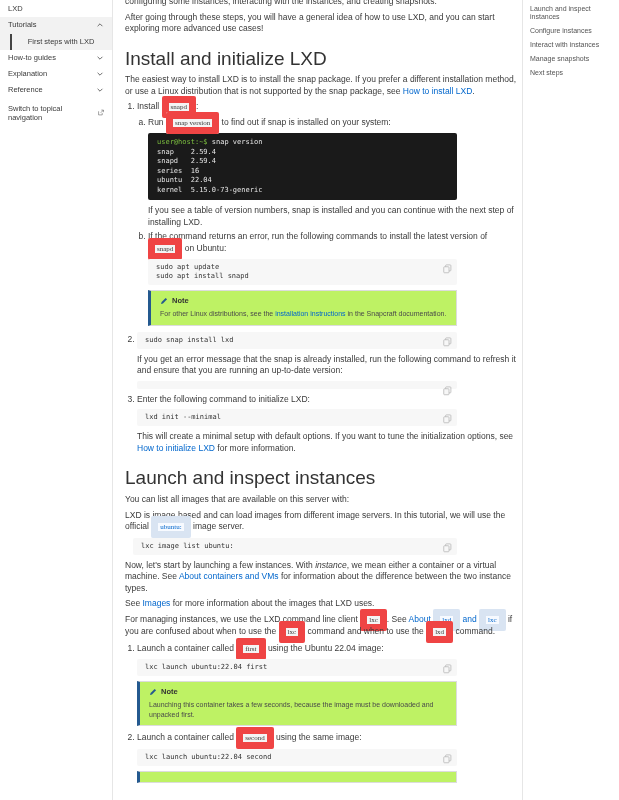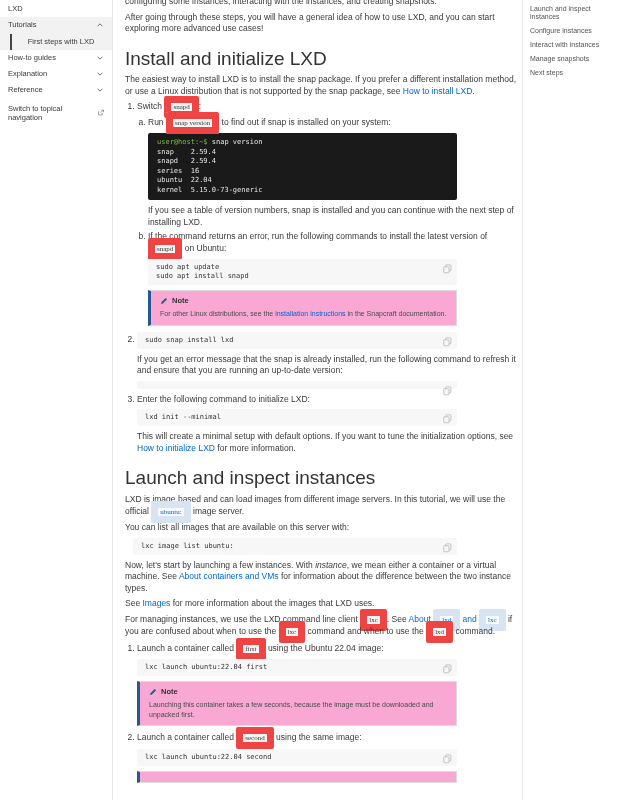--- a/index.html
+++ b/index.html
@@ -45,21 +45,21 @@
   .codeblock.indented { margin-left:8px; }
   .codeline { white-space:pre; }
   .copy-btn { position:absolute; top:3px; right:5px; background:none; border:none; cursor:pointer; padding:0; }
 
   .terminal { background:#1a1a1a; border-radius:2px; margin:4px 60px 5px 0; padding:5px 9px;
     font-family:"DejaVu Sans Mono","Liberation Mono",monospace; font-size:7px;
     line-height:9.5px; color:#e6e6e6; }
   .t-line { white-space:pre; }
   .prompt { color:#7cbf3f; }
 
-  .note { background:#f9a8d4; border:1px solid #dcdcdc; border-left:3px solid #24598f;
+  .note { background:#bef264; border:1px solid #dcdcdc; border-left:3px solid #24598f;
     margin:5px 60px 6px 0; padding:4px 9px 6px; }
   .note-title { display:flex; align-items:center; gap:4px; font-size:7.5px; font-weight:bold;
     color:#333; margin:1px 0 4px; }
   .note-text { font-size:7px; line-height:9.5px; margin:0; color:#4a4a4a; }
 </style>
 </head>
 <body>
 
 <div class="page">
 
@@ -104,21 +104,21 @@
 
   <main class="main">
     <p class="partial">configuring some instances, interacting with the instances, and creating snapshots.</p>
     <p>After going through these steps, you will have a general idea of how to use LXD, and you can start exploring more advanced use cases!</p>
 
     <h2>Install and initialize LXD</h2>
     <p><span>The easiest way to install LXD is to install the snap package. If you prefer a different installation method, or use a Linux distribution that is not supported by the snap package, see </span><a class="lnk">How to install LXD</a><span>.</span></p>
 
     <ol class="steps">
       <li>
-        <p><span>Switch </span><code class="inline">snapd</code><span>:</span></p>
+        <p><span>Install </span><code class="inline">snapd</code><span>:</span></p>
         <ol class="alpha">
           <li>
             <p><span>Run </span><code class="inline">snap version</code><span> to find out if snap is installed on your system:</span></p>
             <div class="terminal">
               <div class="t-line"><span class="prompt">user@host:~$</span><span> snap version</span></div>
               <div class="t-line">snap    2.59.4</div>
               <div class="t-line">snapd   2.59.4</div>
               <div class="t-line">series  16</div>
               <div class="t-line">ubuntu  22.04</div>
               <div class="t-line">kernel  5.15.0-73-generic</div>
@@ -170,22 +170,22 @@
           <button class="copy-btn"><svg width="9" height="10" viewBox="0 0 12 13">
                 <rect x="3.5" y="1" width="7" height="8" rx="1" fill="none" stroke="#b3b3b3"></rect>
                 <rect x="1" y="3.5" width="7" height="8" rx="1" fill="#f7f7f7" stroke="#b3b3b3"></rect>
               </svg></button>
         </div>
         <p><span>This will create a minimal setup with default options. If you want to tune the initialization options, see </span><a class="lnk">How to initialize LXD</a><span> for more information.</span></p>
       </li>
     </ol>
 
     <h2>Launch and inspect instances</h2>
+    <p>You can list all images that are available on this server with:</p>
     <p><span>LXD is image based and can load images from different image servers. In this tutorial, we will use the official </span><code class="inline code-link">ubuntu:</code><span> image server.</span></p>
-    <p>You can list all images that are available on this server with:</p>
     <div class="codeblock indented">
       <div class="codeline">lxc image list ubuntu:</div>
       <button class="copy-btn"><svg width="9" height="10" viewBox="0 0 12 13">
             <rect x="3.5" y="1" width="7" height="8" rx="1" fill="none" stroke="#b3b3b3"></rect>
             <rect x="1" y="3.5" width="7" height="8" rx="1" fill="#f7f7f7" stroke="#b3b3b3"></rect>
           </svg></button>
     </div>
     <p><span>Now, let's start by launching a few instances. With </span><em>instance</em><span>, we mean either a container or a virtual machine. See </span><a class="lnk">About containers and VMs</a><span> for information about the difference between the two instance types.</span></p>
     <p><span>See </span><a class="lnk">Images</a><span> for more information about the images that LXD uses.</span></p>
     <p><span>For managing instances, we use the LXD command line client </span><code class="inline">lxc</code><span>. See </span><a class="lnk"><span>About </span><code class="inline code-link">lxd</code><span> and </span><code class="inline code-link">lxc</code></a><span> if you are confused about when to use the </span><code class="inline">lxc</code><span> command and when to use the </span><code class="inline">lxd</code><span> command.</span></p>

